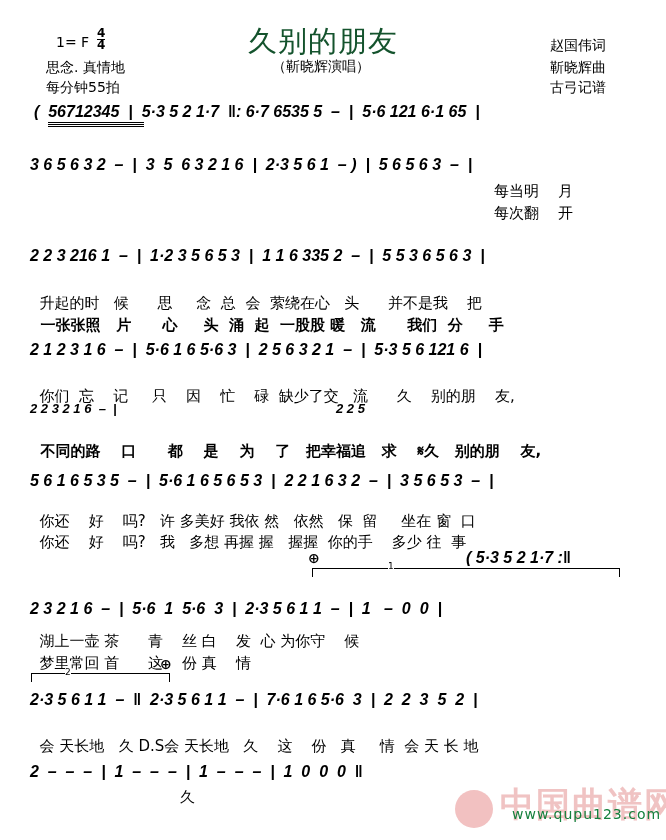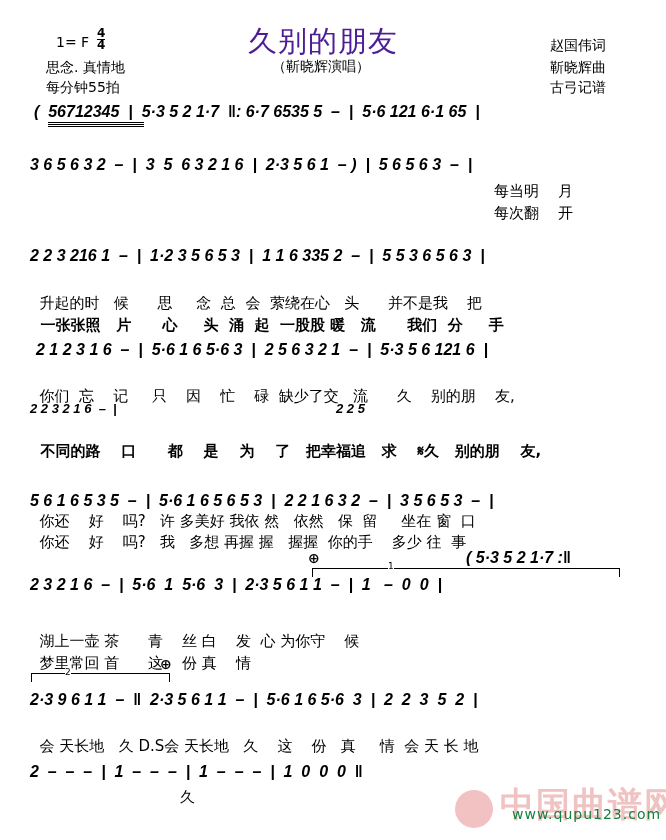--- a/index.html
+++ b/index.html
@@ -1,18 +1,18 @@
 <!DOCTYPE html>
 <html><head>
 <meta charset="utf-8">
 <style>
   html,body{margin:0;padding:0;background:#fff;}
   body{width:666px;height:840px;position:relative;overflow:hidden;font-family:"DejaVu Sans","Liberation Sans",sans-serif;color:#000;}
   .abs{position:absolute;white-space:pre;}
-  .title{left:248px;top:22px;font-size:29px;color:#4c1d95;letter-spacing:1px;font-family:"DejaVu Sans",sans-serif;}
+  .title{left:248px;top:22px;font-size:29px;color:#14532d;letter-spacing:1px;font-family:"DejaVu Sans",sans-serif;}
   .singer{left:272px;top:58px;font-size:14px;}
   .meta{font-size:14px;}
   .key{left:56px;top:34px;font-size:14px;}
   .frac{position:absolute;left:97px;top:28px;font-size:12px;line-height:11px;text-align:center;font-weight:bold;}
   .frac span{display:block;}
   .notes{font-family:"Liberation Sans",sans-serif;font-style:italic;font-weight:bold;font-size:16px;letter-spacing:0px;}
   .notes.small{font-size:13px;}
   .lyr{font-size:15px;}
   .ul{position:absolute;height:1px;background:#000;}
   .bracket{position:absolute;border-top:1px solid #000;border-left:1px solid #000;height:8px;}
@@ -48,56 +48,56 @@
 <div class="abs lyr" style="left:494px;top:204px;">每次翻    开</div>
 
 <div class="abs notes" style="left:30px;top:247px;">2 2 3 216 1  –  |  1·2 3 5 6 5 3  |  1 1 6 335 2  –  |  5 5 3 6 5 6 3  |</div>
 <div class="abs lyr" style="left:30px;top:276px;">
   <span>升起的时</span>&nbsp;&nbsp;&nbsp;<span>候</span>&nbsp;&nbsp;&nbsp;&nbsp;&nbsp;&nbsp;<span>思</span>&nbsp;&nbsp;&nbsp;&nbsp;&nbsp;<span>念</span>&nbsp;&nbsp;<span>总</span>&nbsp;&nbsp;<span>会</span>&nbsp;&nbsp;<span>萦绕在</span><span>心</span>&nbsp;&nbsp;&nbsp;<span>头</span>&nbsp;&nbsp;&nbsp;&nbsp;&nbsp;&nbsp;<span>并不是</span><span>我</span>&nbsp;&nbsp;&nbsp;&nbsp;<span>把</span>
 </div>
 <div class="abs lyr" style="left:30px;top:298px;font-weight:bold;">
   <span>一张张照</span>&nbsp;&nbsp;&nbsp;<span>片</span>&nbsp;&nbsp;&nbsp;&nbsp;&nbsp;&nbsp;<span>心</span>&nbsp;&nbsp;&nbsp;&nbsp;&nbsp;<span>头</span>&nbsp;&nbsp;<span>涌</span>&nbsp;&nbsp;<span>起</span>&nbsp;&nbsp;<span>一股股</span>&nbsp;<span>暖</span>&nbsp;&nbsp;&nbsp;<span>流</span>&nbsp;&nbsp;&nbsp;&nbsp;&nbsp;&nbsp;<span>我们</span>&nbsp;&nbsp;<span>分</span>&nbsp;&nbsp;&nbsp;&nbsp;&nbsp;<span>手</span>
 </div>
 
-<div class="abs notes" style="left:36px;top:341px;">2 1 2 3 1 6  –  |  5·6 1 6 5·6 3  |  2 5 6 3 2 1  –  |  5·3 5 6 121 6  |</div>
+<div class="abs notes" style="left:30px;top:341px;">2 1 2 3 1 6  –  |  5·6 1 6 5·6 3  |  2 5 6 3 2 1  –  |  5·3 5 6 121 6  |</div>
 <div class="abs lyr" style="left:30px;top:369px;text-align:center;">
   <span>你们</span>&nbsp;&nbsp;<span>忘</span>&nbsp;&nbsp;&nbsp;&nbsp;<span>记</span>&nbsp;&nbsp;&nbsp;&nbsp;&nbsp;<span>只</span>&nbsp;&nbsp;&nbsp;&nbsp;<span>因</span>&nbsp;&nbsp;&nbsp;&nbsp;<span>忙</span>&nbsp;&nbsp;&nbsp;&nbsp;<span>碌</span>&nbsp;&nbsp;<span>缺少了交</span>&nbsp;&nbsp;&nbsp;<span>流</span>&nbsp;&nbsp;&nbsp;&nbsp;&nbsp;&nbsp;<span>久</span>&nbsp;&nbsp;&nbsp;&nbsp;<span>别的朋</span>&nbsp;&nbsp;&nbsp;&nbsp;<span>友,</span>
 </div>
 
 <div class="abs notes small" style="left:30px;top:401px;">2 2 3 2 1 6  –  |</div>
 <div class="abs notes small" style="left:336px;top:401px;">2 2 5</div>
 <div class="abs lyr" style="left:30px;top:424px;font-weight:bold;">
   <span>不同的路</span>&nbsp;&nbsp;&nbsp;&nbsp;<span>口</span>&nbsp;&nbsp;&nbsp;&nbsp;&nbsp;&nbsp;<span>都</span>&nbsp;&nbsp;&nbsp;&nbsp;<span>是</span>&nbsp;&nbsp;&nbsp;&nbsp;<span>为</span>&nbsp;&nbsp;&nbsp;&nbsp;<span>了</span>&nbsp;&nbsp;&nbsp;<span>把幸福追</span>&nbsp;&nbsp;&nbsp;<span>求</span>&nbsp;&nbsp;&nbsp;&nbsp;<span>𝄋久</span>&nbsp;&nbsp;&nbsp;<span>别的朋</span>&nbsp;&nbsp;&nbsp;&nbsp;<span>友,</span>
 </div>
 
-<div class="abs notes" style="left:30px;top:492px;">5 6 1 6 5 3 5  –  |  5·6 1 6 5 6 5 3  |  2 2 1 6 3 2  –  |  3 5 6 5 3  –  |</div>
+<div class="abs notes" style="left:30px;top:472px;">5 6 1 6 5 3 5  –  |  5·6 1 6 5 6 5 3  |  2 2 1 6 3 2  –  |  3 5 6 5 3  –  |</div>
 <div class="abs lyr" style="left:30px;top:494px;">
   <span>你还</span>&nbsp;&nbsp;&nbsp;&nbsp;<span>好</span>&nbsp;&nbsp;&nbsp;&nbsp;<span>吗?</span>&nbsp;&nbsp;&nbsp;<span>许</span>&nbsp;<span>多美好</span>&nbsp;<span>我依</span>&nbsp;<span>然</span>&nbsp;&nbsp;&nbsp;<span>依然</span>&nbsp;&nbsp;&nbsp;<span>保</span>&nbsp;&nbsp;<span>留</span>&nbsp;&nbsp;&nbsp;&nbsp;&nbsp;<span>坐在</span>&nbsp;<span>窗</span>&nbsp;&nbsp;<span>口</span>
 </div>
 <div class="abs lyr" style="left:30px;top:515px;">
   <span>你还</span>&nbsp;&nbsp;&nbsp;&nbsp;<span>好</span>&nbsp;&nbsp;&nbsp;&nbsp;<span>吗?</span>&nbsp;&nbsp;&nbsp;<span>我</span>&nbsp;&nbsp;&nbsp;<span>多想</span>&nbsp;<span>再握</span>&nbsp;<span>握</span>&nbsp;&nbsp;&nbsp;<span>握握</span>&nbsp;&nbsp;<span>你的手</span>&nbsp;&nbsp;&nbsp;&nbsp;<span>多少</span>&nbsp;<span>往</span>&nbsp;&nbsp;<span>事</span>
 </div>
 
 <div class="abs notes" style="left:466px;top:549px;">( 5·3 5 2 1·7 :‖</div>
 <div class="abs coda" style="left:308px;top:550px;">⊕</div>
 <div class="bracket r" style="left:312px;top:568px;width:306px;"></div>
 <div class="abs" style="left:388px;top:561px;font-size:9px;background:#fff;">1</div>
 
-<div class="abs notes" style="left:30px;top:576px;">2 3 2 1 6  –  |  5·6  1  5·6  3  |  2·3 5 6 1 1  –  |  1   –  0  0  |</div>
+<div class="abs notes" style="left:30px;top:600px;">2 3 2 1 6  –  |  5·6  1  5·6  3  |  2·3 5 6 1 1  –  |  1   –  0  0  |</div>
 <div class="abs lyr" style="left:30px;top:614px;">
   <span>湖上一壶</span>&nbsp;<span>茶</span>&nbsp;&nbsp;&nbsp;&nbsp;&nbsp;&nbsp;<span>青</span>&nbsp;&nbsp;&nbsp;&nbsp;<span>丝</span>&nbsp;<span>白</span>&nbsp;&nbsp;&nbsp;&nbsp;<span>发</span>&nbsp;&nbsp;<span>心</span>&nbsp;<span>为你守</span>&nbsp;&nbsp;&nbsp;&nbsp;<span>候</span>
 </div>
 <div class="abs lyr" style="left:30px;top:636px;">
   <span>梦里常回</span>&nbsp;<span>首</span>&nbsp;&nbsp;&nbsp;&nbsp;&nbsp;&nbsp;<span>这</span>&nbsp;&nbsp;&nbsp;&nbsp;<span>份</span>&nbsp;<span>真</span>&nbsp;&nbsp;&nbsp;&nbsp;<span>情</span>
 </div>
 
 <div class="bracket" style="left:31px;top:673px;width:137px;border-right:1px solid #000;"></div>
 <div class="abs" style="left:65px;top:667px;font-size:9px;background:#fff;">2</div>
 <div class="abs coda" style="left:160px;top:656px;">⊕</div>
-<div class="abs notes" style="left:30px;top:691px;">2·3 9 6 1 1  –  ‖  2·3 5 6 1 1  –  |  5·6 1 6 5·6  3  |  2  2  3  5  2  |</div>
+<div class="abs notes" style="left:30px;top:691px;">2·3 5 6 1 1  –  ‖  2·3 5 6 1 1  –  |  7·6 1 6 5·6  3  |  2  2  3  5  2  |</div>
 <div class="abs lyr" style="left:30px;top:719px;">
   <span>会</span>&nbsp;<span>天长地</span>&nbsp;&nbsp;&nbsp;<span>久</span>&nbsp;<span>D.S会</span>&nbsp;<span>天长地</span>&nbsp;&nbsp;&nbsp;<span>久</span>&nbsp;&nbsp;&nbsp;&nbsp;<span>这</span>&nbsp;&nbsp;&nbsp;&nbsp;<span>份</span>&nbsp;&nbsp;&nbsp;<span>真</span>&nbsp;&nbsp;&nbsp;&nbsp;&nbsp;<span>情</span>&nbsp;&nbsp;<span>会</span>&nbsp;<span>天</span>&nbsp;<span>长</span>&nbsp;<span>地</span>
 </div>
 
 <div class="abs notes" style="left:30px;top:763px;">2  –  –  –  |  1  –  –  –  |  1  –  –  –  |  1  0  0  0  ‖</div>
 <div class="abs lyr" style="left:180px;top:788px;">久</div>
 
 <div class="wm-logo"></div>
 <div class="abs wm-text">中国曲谱网</div>
 <div class="abs wm-url">www.qupu123.com</div>

